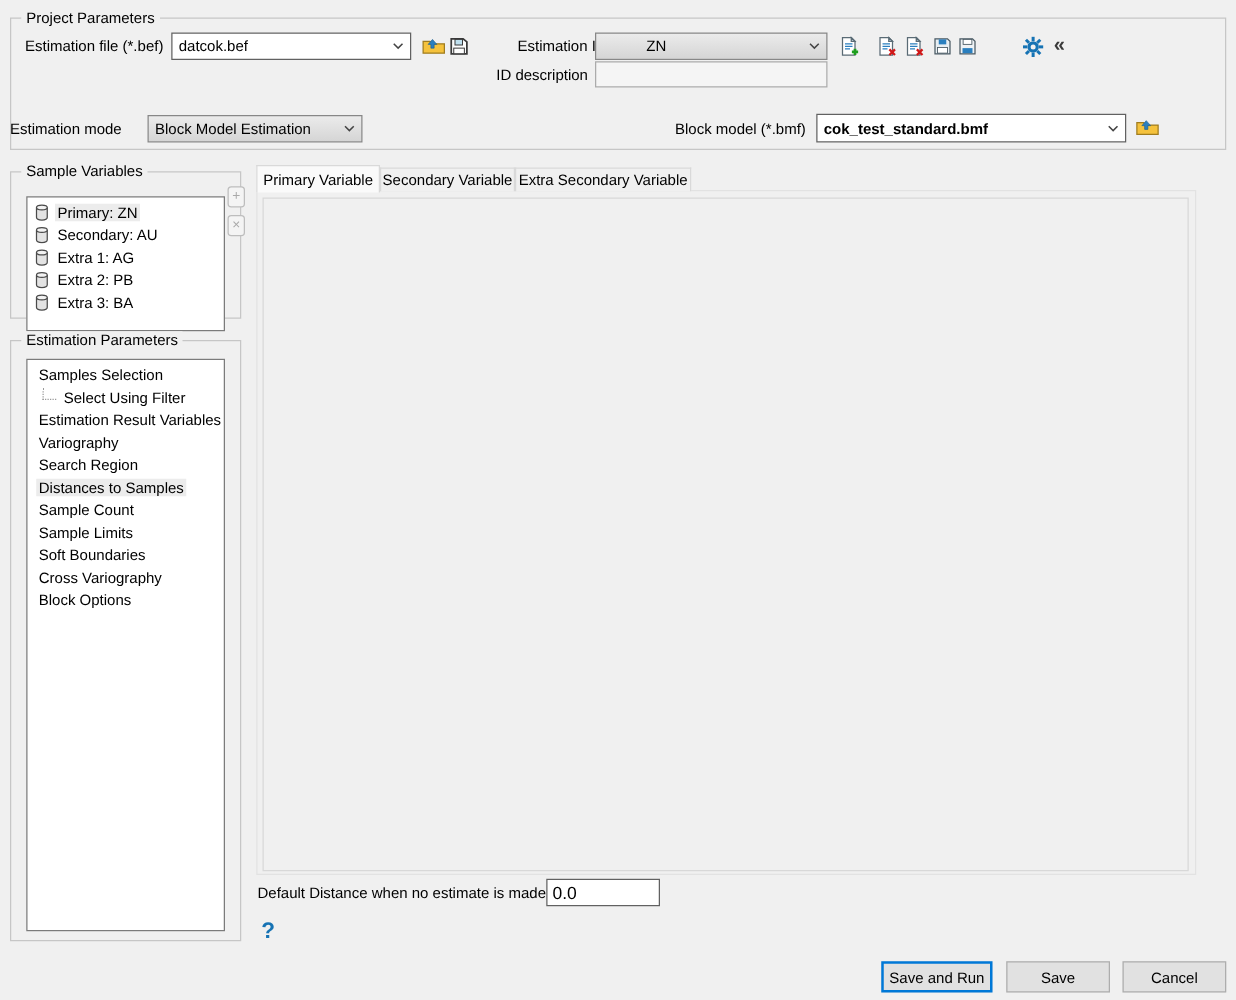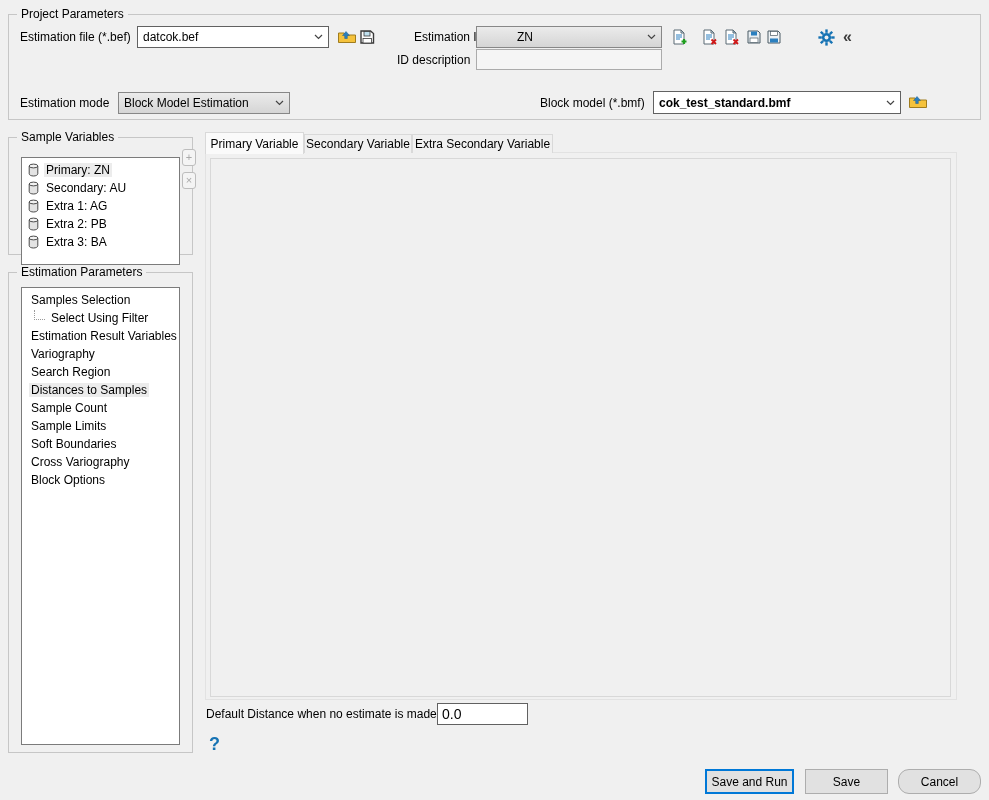--- a/index.html
+++ b/index.html
@@ -129,21 +129,21 @@
           <rect x="7.3" y="13.2" width="2.4" height="3.4" transform="rotate(135 8.5 8.5)"></rect>
         </g>
         <circle cx="8.5" cy="8.5" r="2" fill="#f0f0f0"></circle>
       </svg>
   </span>
   <span class="chevrons" style="left:843px;top:28px;">«</span>
 
   <span class="lbl" style="left:397px;top:53px;">ID description</span>
   <div class="textbox disabled" style="left:476px;top:49px;width:186px;height:21px;"><span></span></div>
 
-  <span class="lbl" style="left:20px;top:96px;text-align:right;">Estimation mode</span>
+  <span class="lbl" style="left:8px;top:96px;text-align:right;">Estimation mode</span>
   <div class="combo gray" style="left:118px;top:92px;width:172px;height:22px;">
     <span class="combo-text">Block Model Estimation</span>
     <span class="chev">
         <svg width="9" height="6" viewBox="0 0 9 6">
           <path d="M1 1 l3.5 3.5 L8 1" fill="none" stroke="#444" stroke-width="1.2"></path>
         </svg>
       </span>
   </div>
 
   <span class="lbl" style="left:302px;top:112px;margin-top:28px;">Estimator</span>
@@ -315,17 +315,17 @@
   <span class="lbl" style="left:206px;top:707px;">Default Distance when no estimate is made</span>
   <input class="textbox" style="left: 437px; top: 703px; width: 91px; height: 22px;" value="0.0">
   <span class="help" style="left:209px;top:735px;">?</span>
 
   <div class="btn primary" style="left:705px;top:769px;width:89px;height:25px;">
       <span>Save and Run</span>
     </div>
   <div class="btn" style="left:805px;top:769px;width:83px;height:25px;">
       <span>Save</span>
     </div>
-  <div class="btn" style="left:898px;top:769px;width:83px;height:25px;border-radius:11px;">
+  <div class="btn" style="left:898px;top:769px;width:83px;height:25px;">
       <span>Cancel</span>
     </div>
 
 </div>
 
 </body></html>

